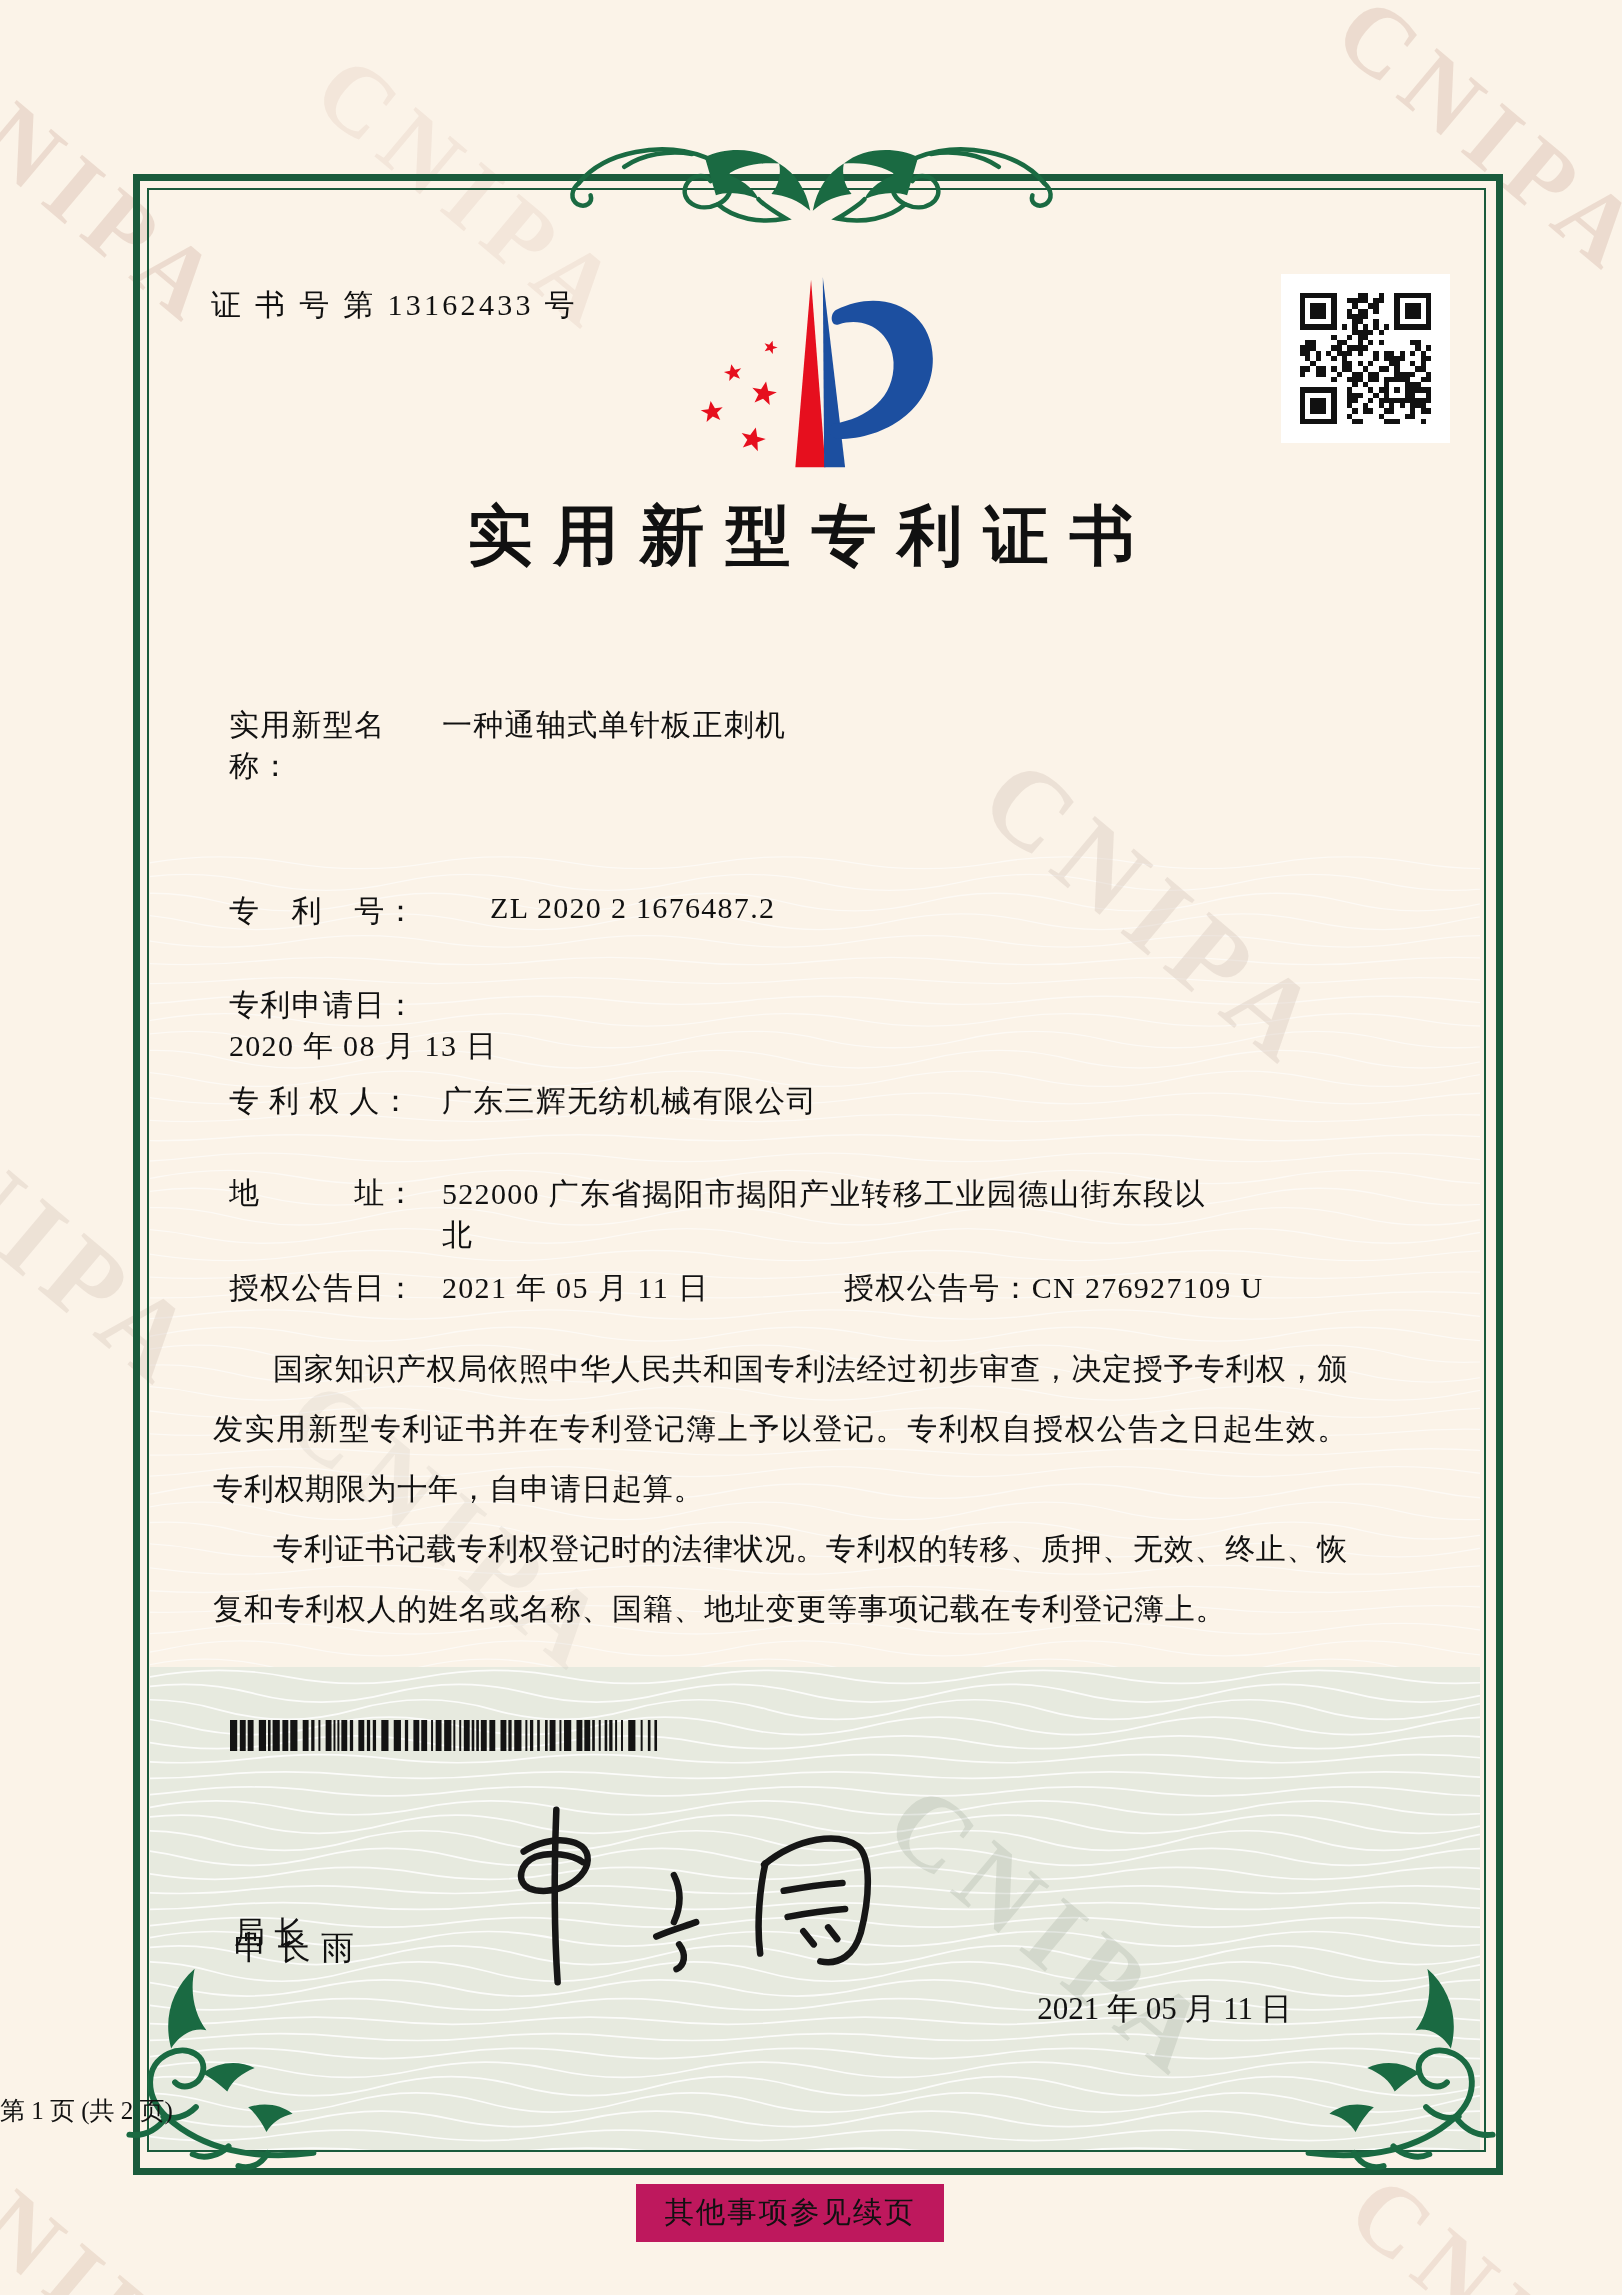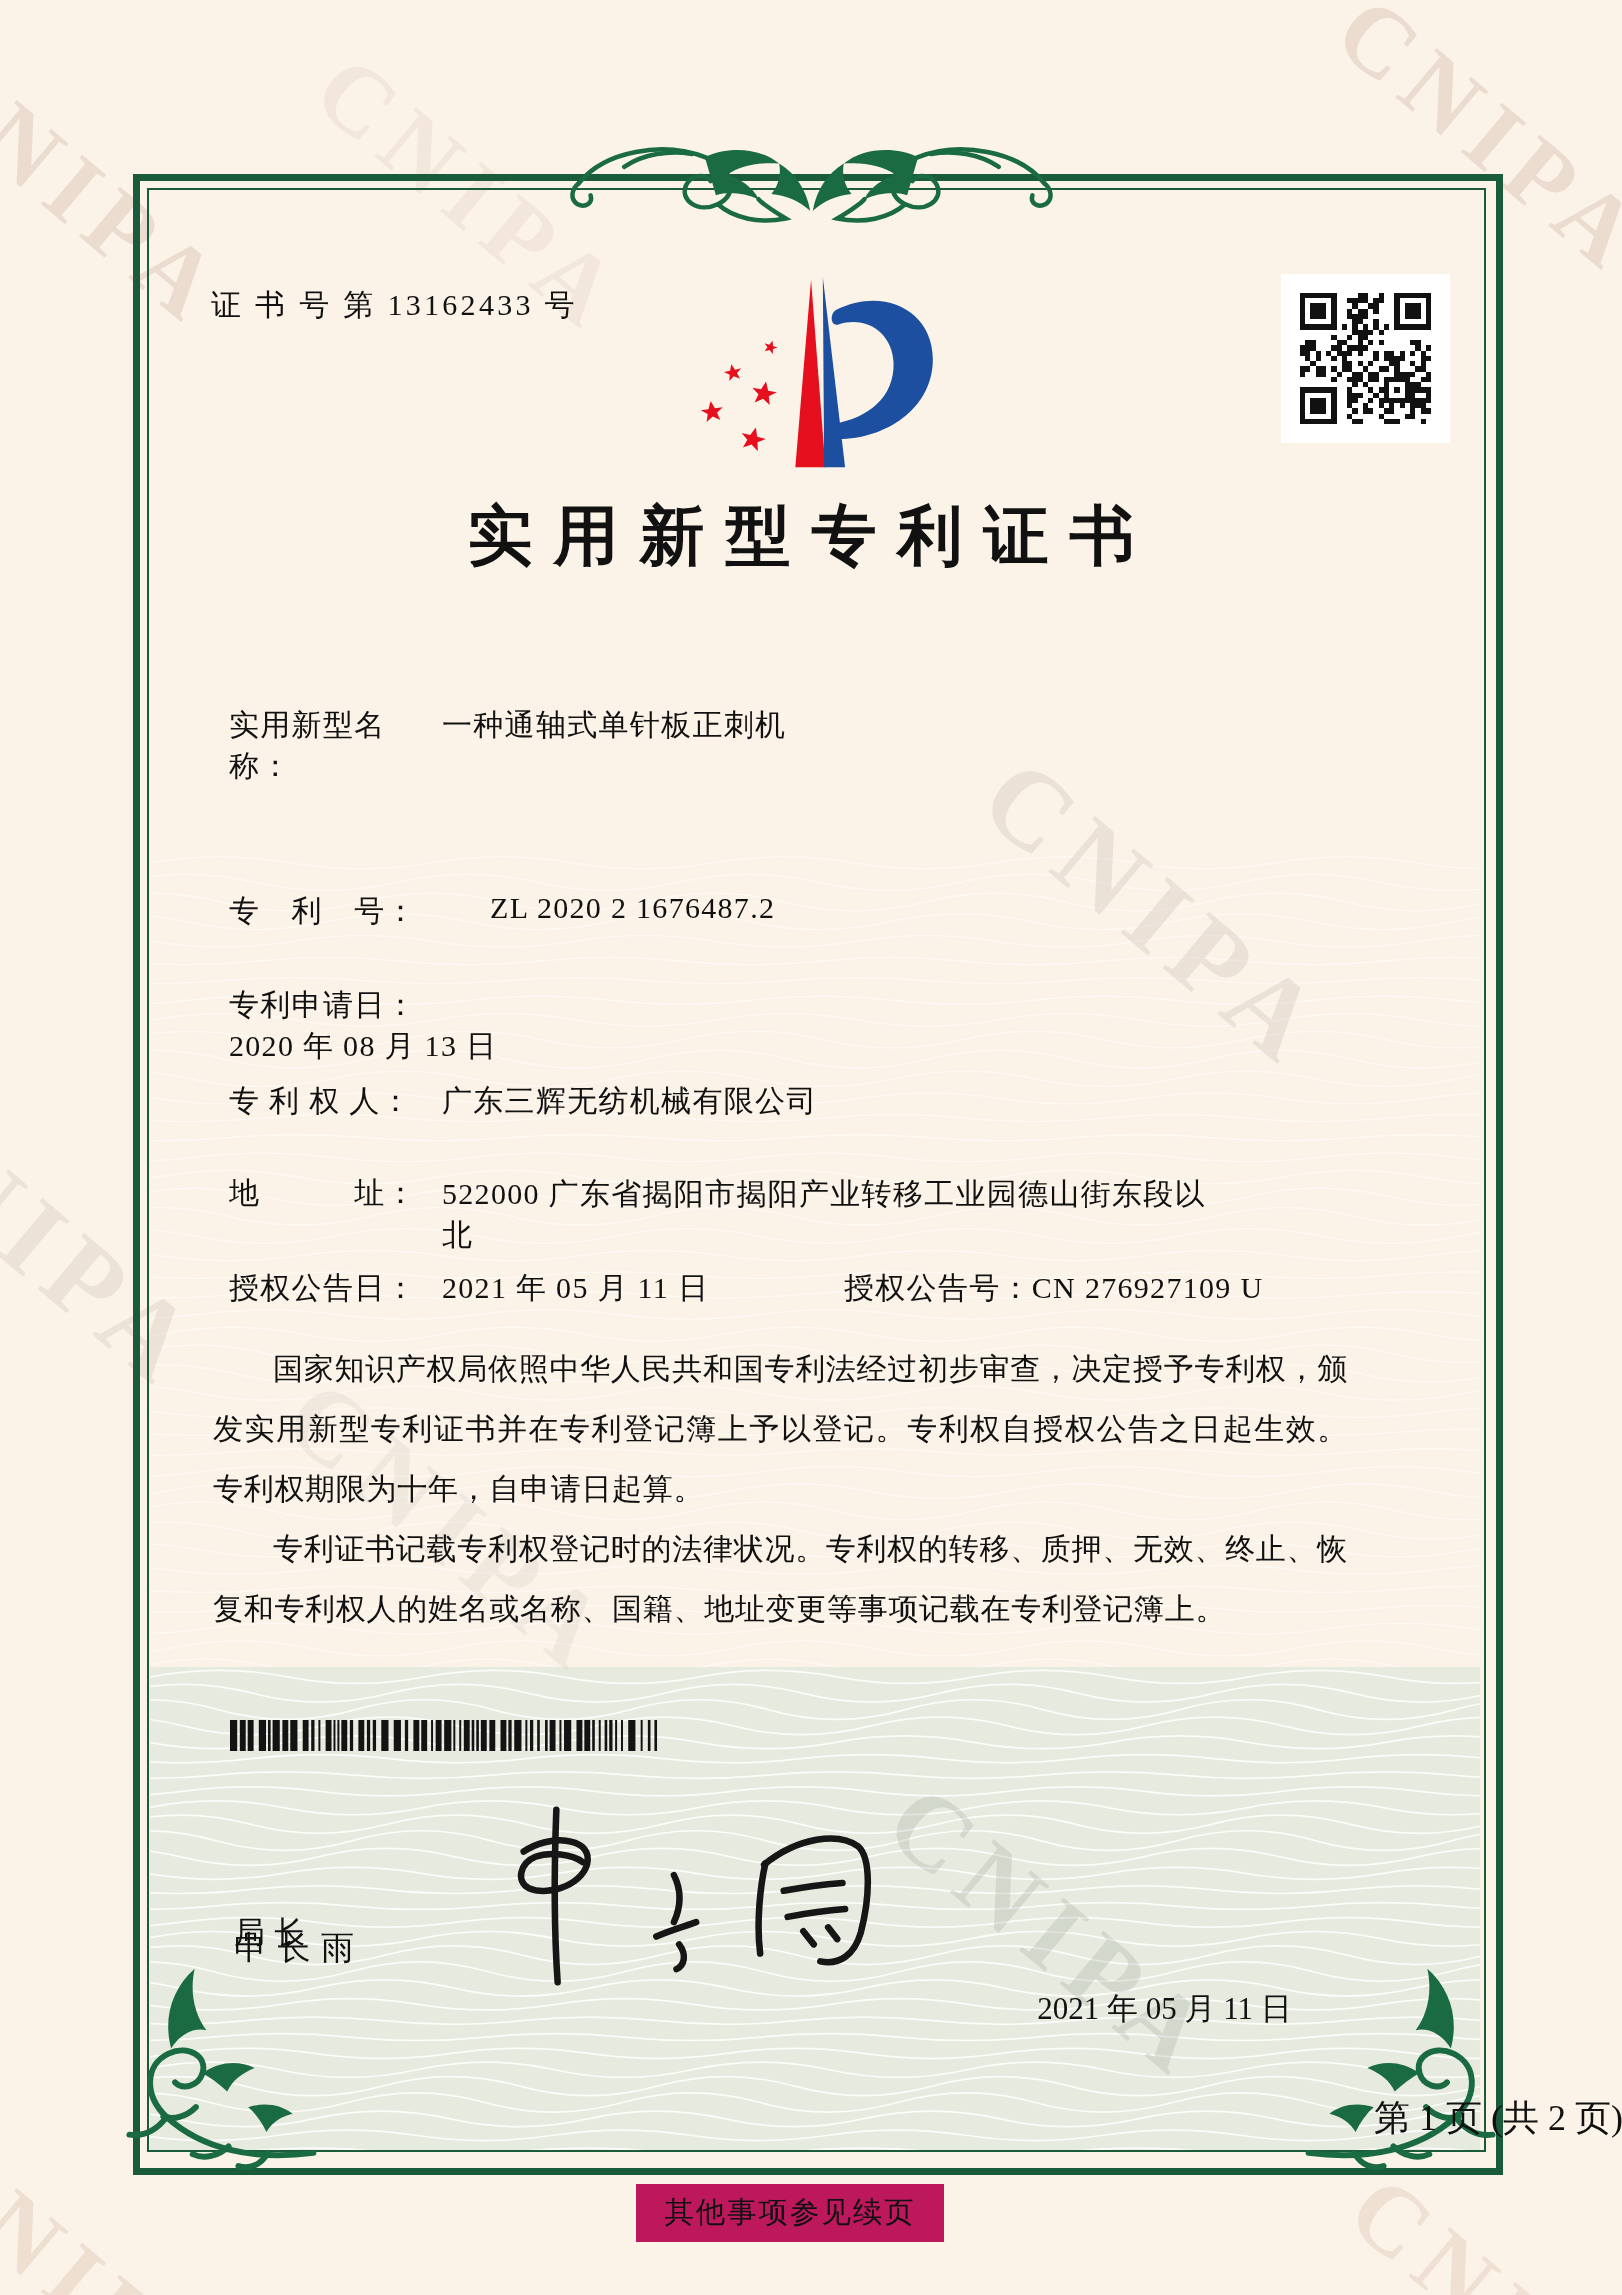--- a/index.html
+++ b/index.html
@@ -48,21 +48,21 @@
   
   .paras{position:absolute;left:213px;top:1339px;width:1135px;z-index:5;font-family:Liberation Serif, serif;}
   .paras p{margin:0;font-size:30px;line-height:60px;text-align:justify;text-indent:60px;letter-spacing:0.7px;}
   
   .barcode{position:absolute;left:230px;top:1720px;width:429px;height:31px;z-index:5;}
   
   .signer-title{position:absolute;left:234px;top:1868px;font-size:31px;letter-spacing:9.2px;z-index:5;margin-top:44px;}
   .signer-name{position:absolute;left:234px;top:1926px;font-size:33px;letter-spacing:10.5px;z-index:5;}
   .signature{position:absolute;left:458px;top:1798px;width:458px;height:196px;z-index:5;}
   .issue-date{position:absolute;left:968px;top:1988px;width:393px;text-align:center;font-size:31px;z-index:5;}
-  .page-num{position:absolute;left:0;top:2094px;width:1623px;text-align:right;font-size:36px;z-index:5;}
+  .page-num{position:absolute;left:0;top:2094px;width:1623px;text-align:left;font-size:25px;z-index:5;}
   .cont-strip{position:absolute;left:636px;top:2184px;width:308px;height:58px;background:#be185d;z-index:5;
     display:flex;align-items:center;justify-content:center;font-size:29.4px;letter-spacing:2px;}
 </style>
 </head>
 <body>
 
 <div class="page">
 
   <svg class="waves-upper" id="waves-upper" preserveAspectRatio="none" viewBox="0 0 2032 1248">
       <path d="M -430 18 q 107.5 -18 215 0 q 107.5 18 215 0 q 107.5 -18 215 0 q 107.5 18 215 0 q 107.5 -18 215 0 q 107.5 18 215 0 q 107.5 -18 215 0 q 107.5 18 215 0 q 107.5 -18 215 0 q 107.5 18 215 0 q 107.5 -18 215 0 q 107.5 18 215 0 q 107.5 -18 215 0 q 107.5 18 215 0" fill="none" stroke="#ffffff" stroke-width="2" opacity="0.55"></path>

